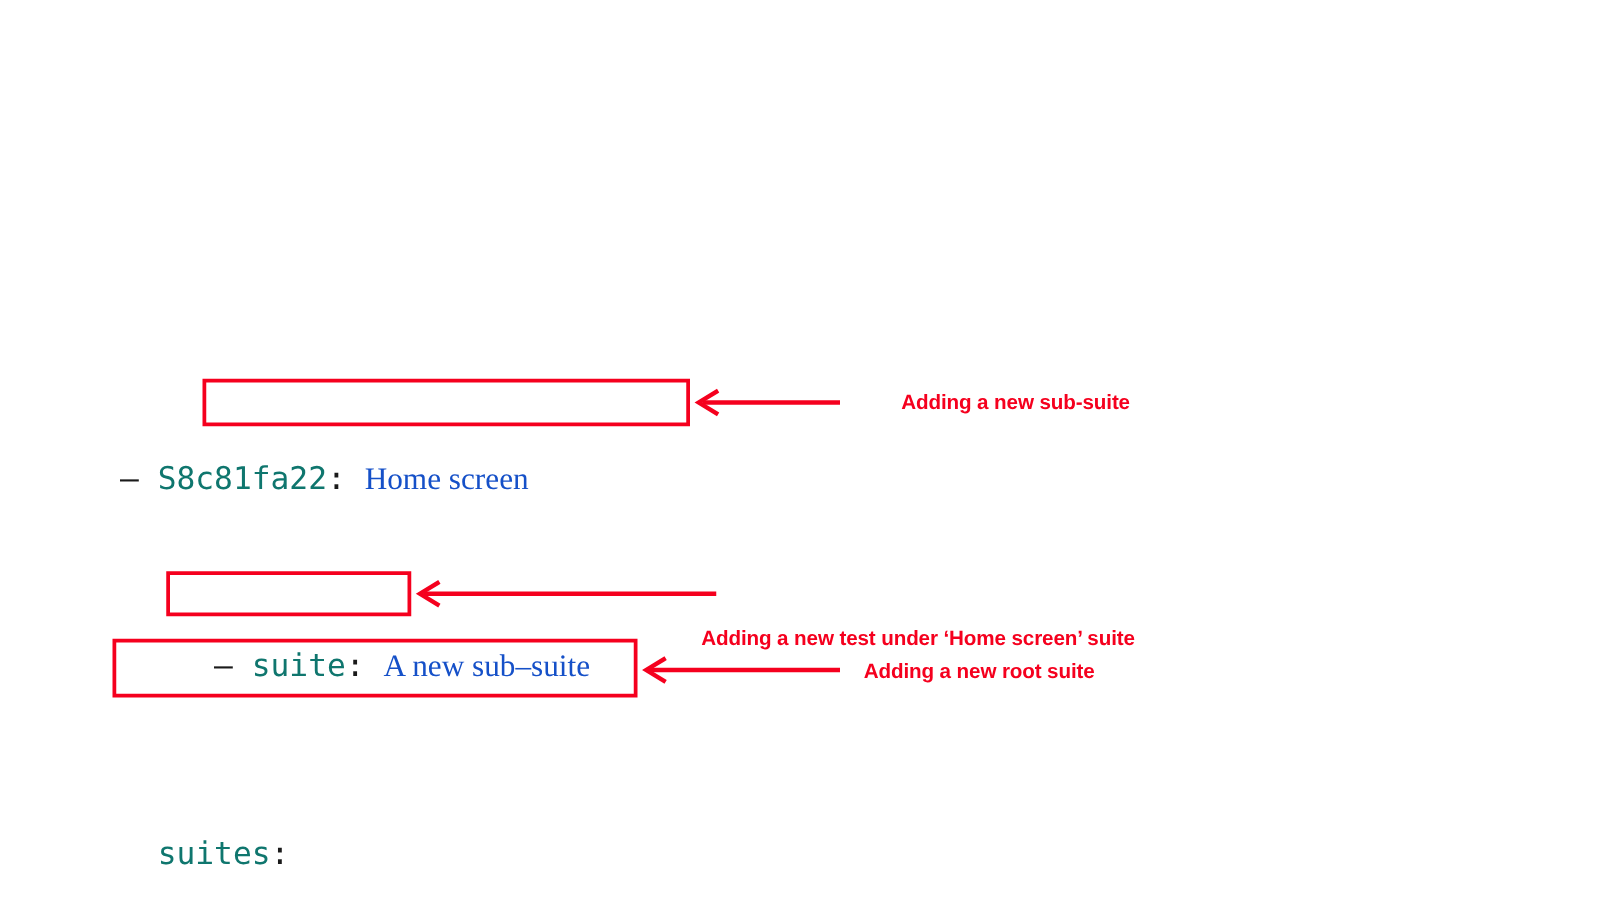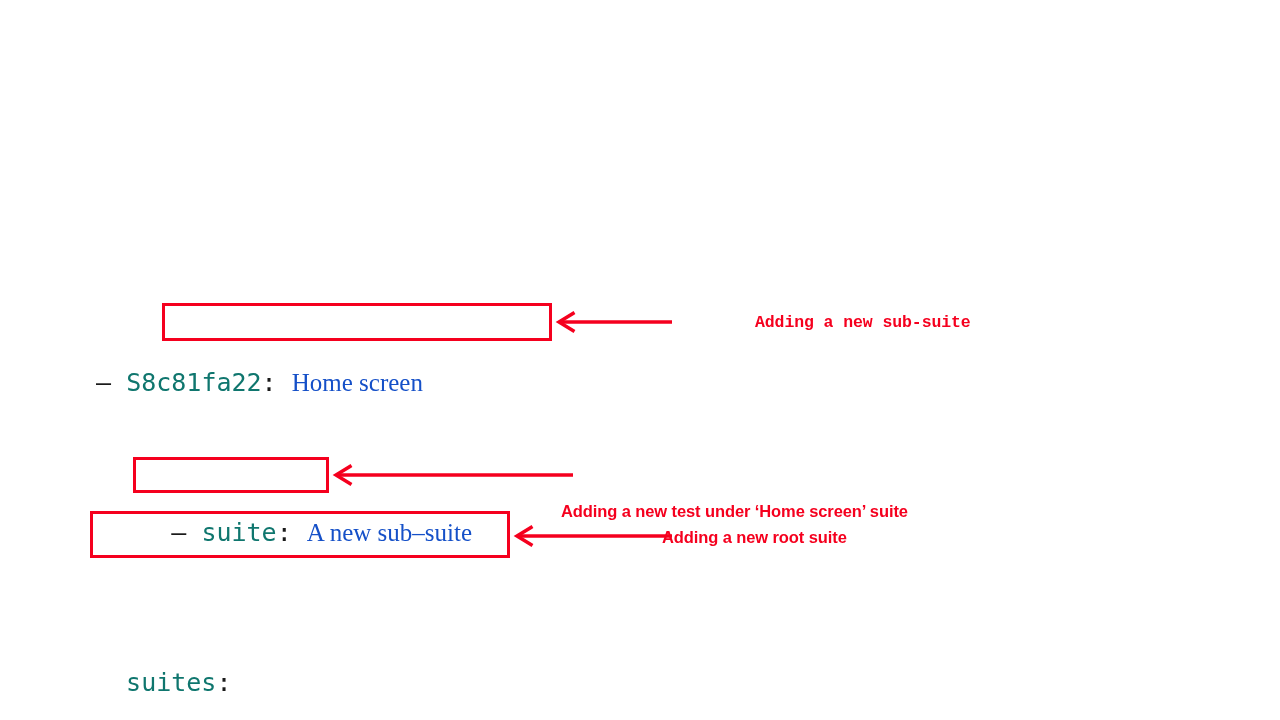--- a/index.html
+++ b/index.html
@@ -73,23 +73,23 @@
   
   .caption {
     position: absolute;
     color: #f5001e;
     font-family: "Liberation Sans", "DejaVu Sans", sans-serif;
     font-weight: bold;
     font-size: 16.5px;
     white-space: nowrap;
     letter-spacing: -0.1px;
   }
-  #cap-subsuite  { left: 755px; top: 313px; font-family: Liberation Mono, monospace; }
+  #cap-subsuite  { left: 721px; top: 313px; }
   #cap-newtest   { left: 561px; top: 466px; margin-top: 36px; }
-  #cap-rootsuite { left: 662px; top: 528px; }
+  #cap-rootsuite { left: 691px; top: 528px; }
 </style>
 </head>
 <body>
 
 <div id="canvas">
 
   <div class="tree">
 
     
     <div class="line"><span class="dash">–</span><span class="plain"> </span><span class="key">S8c81fa22</span><span class="colon">:</span><span> </span><span class="value">Home screen</span></div>

